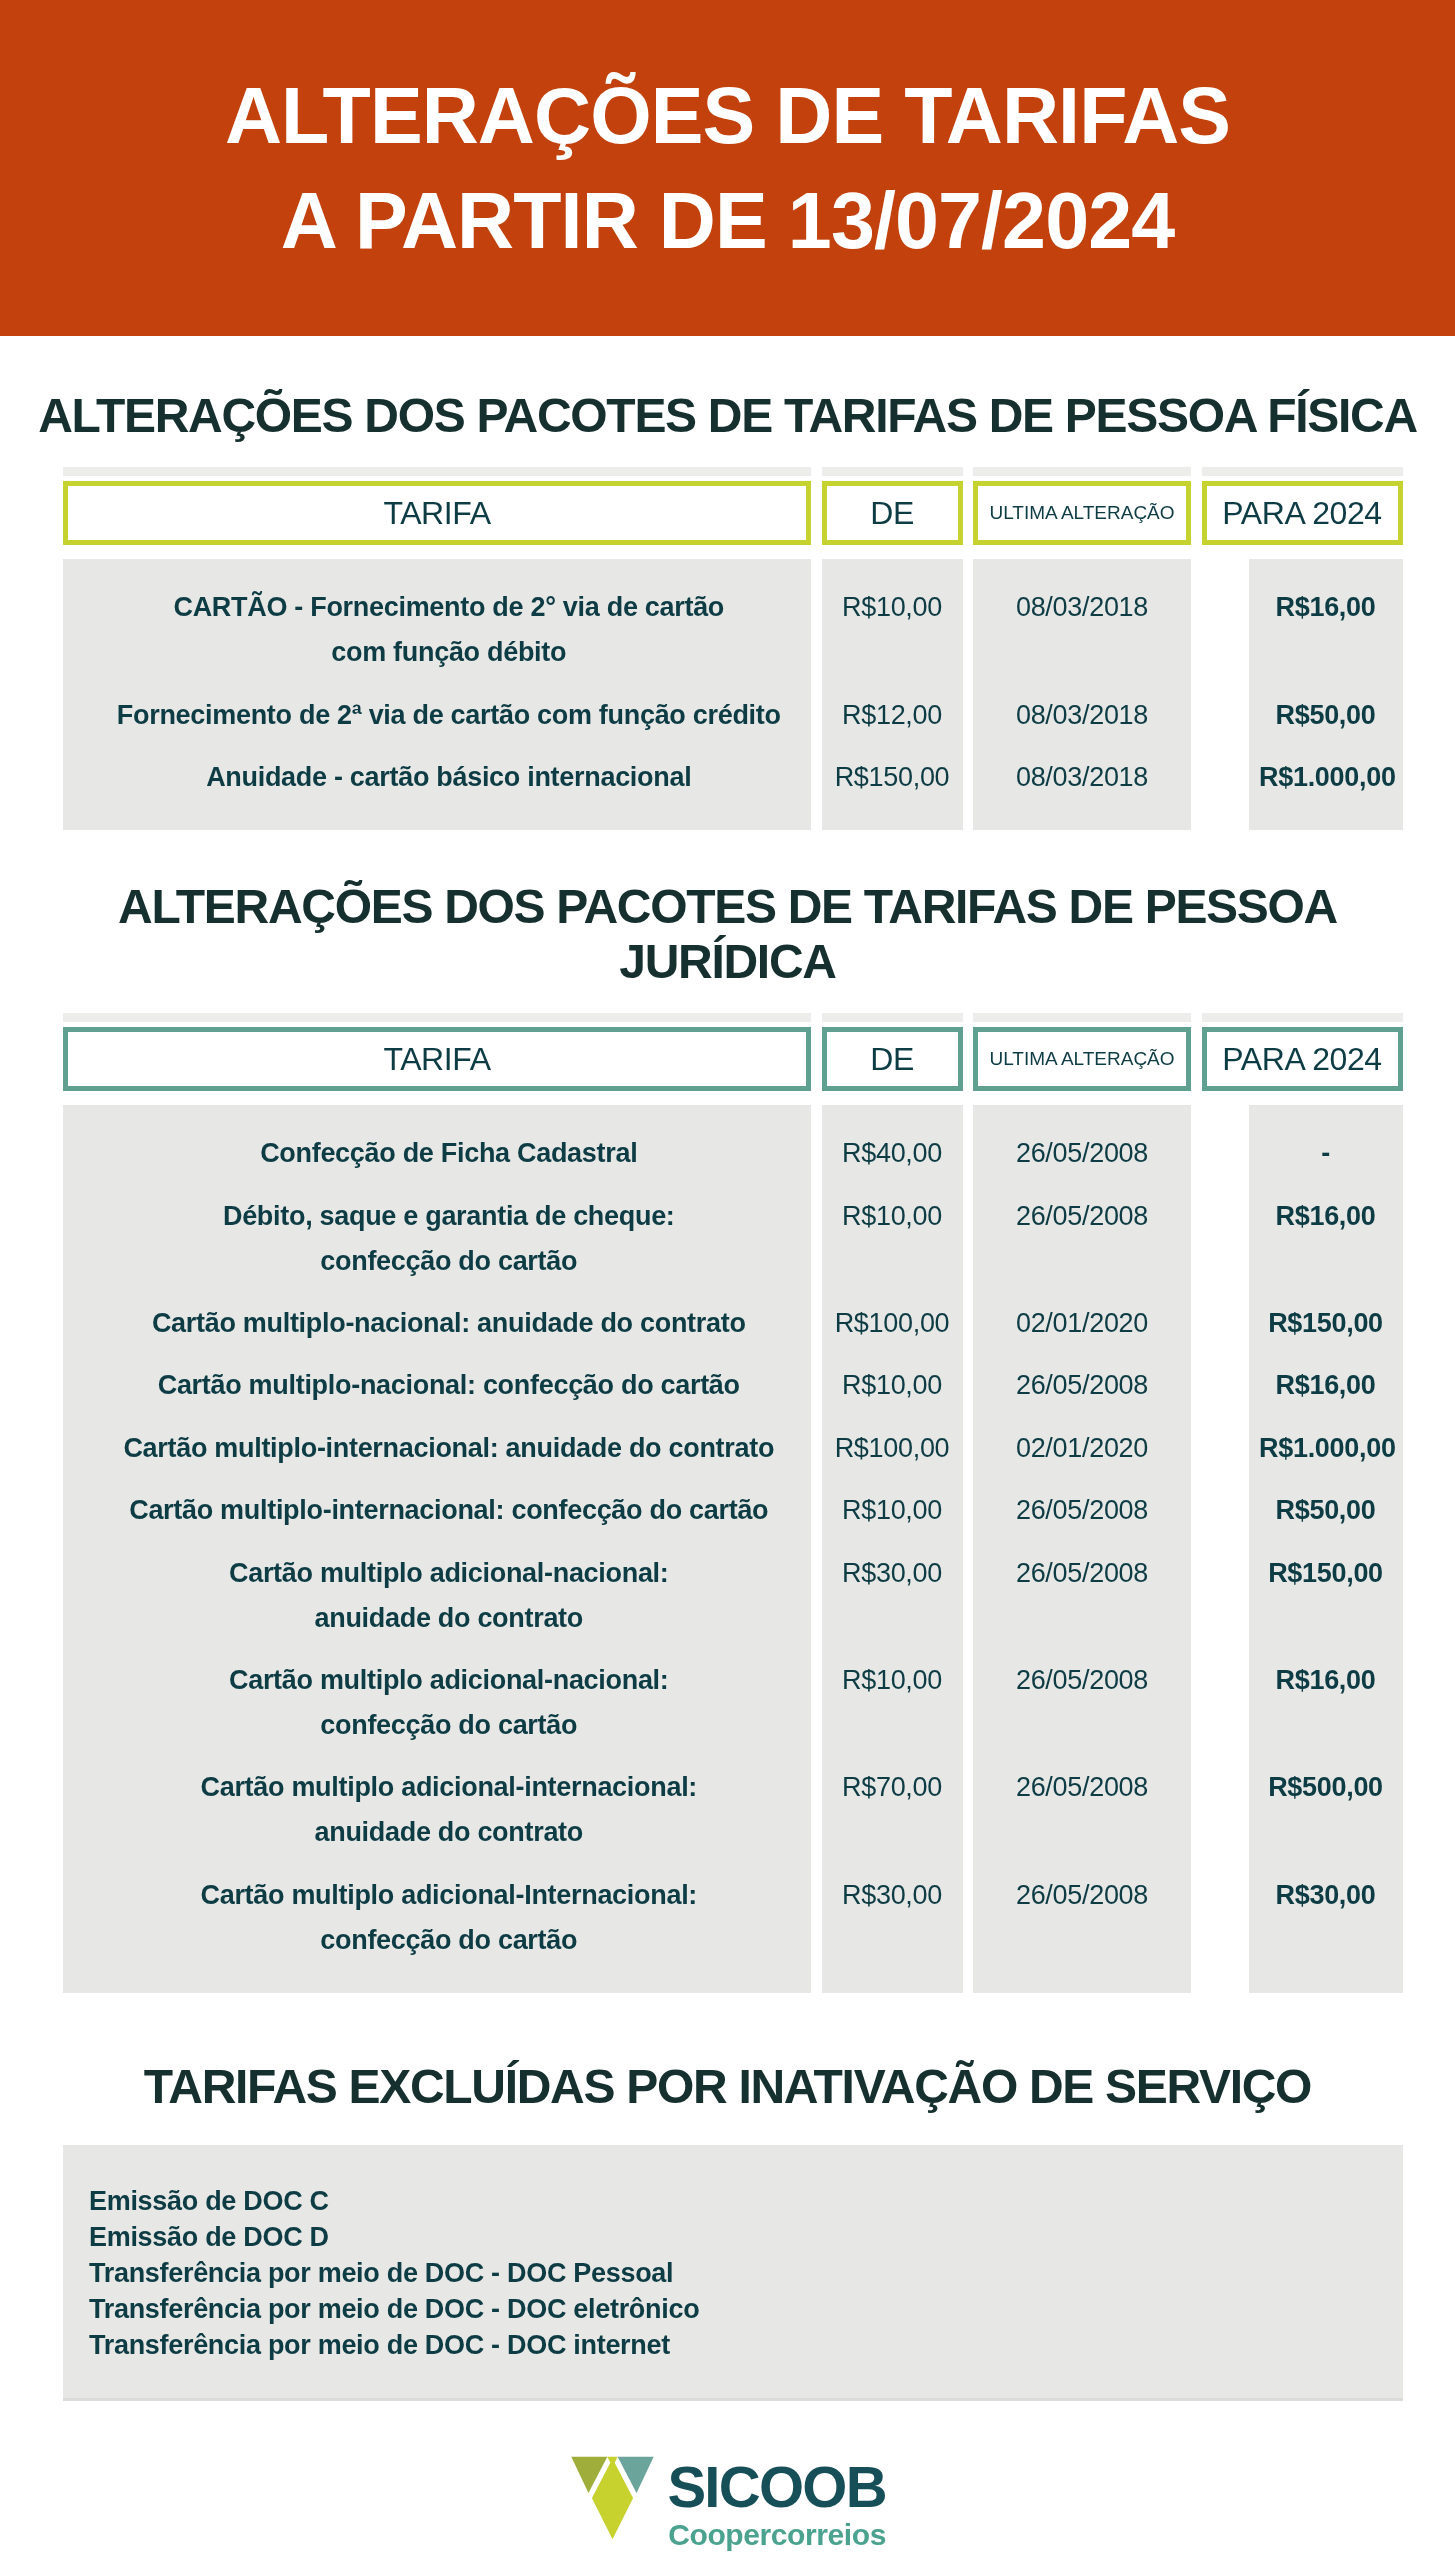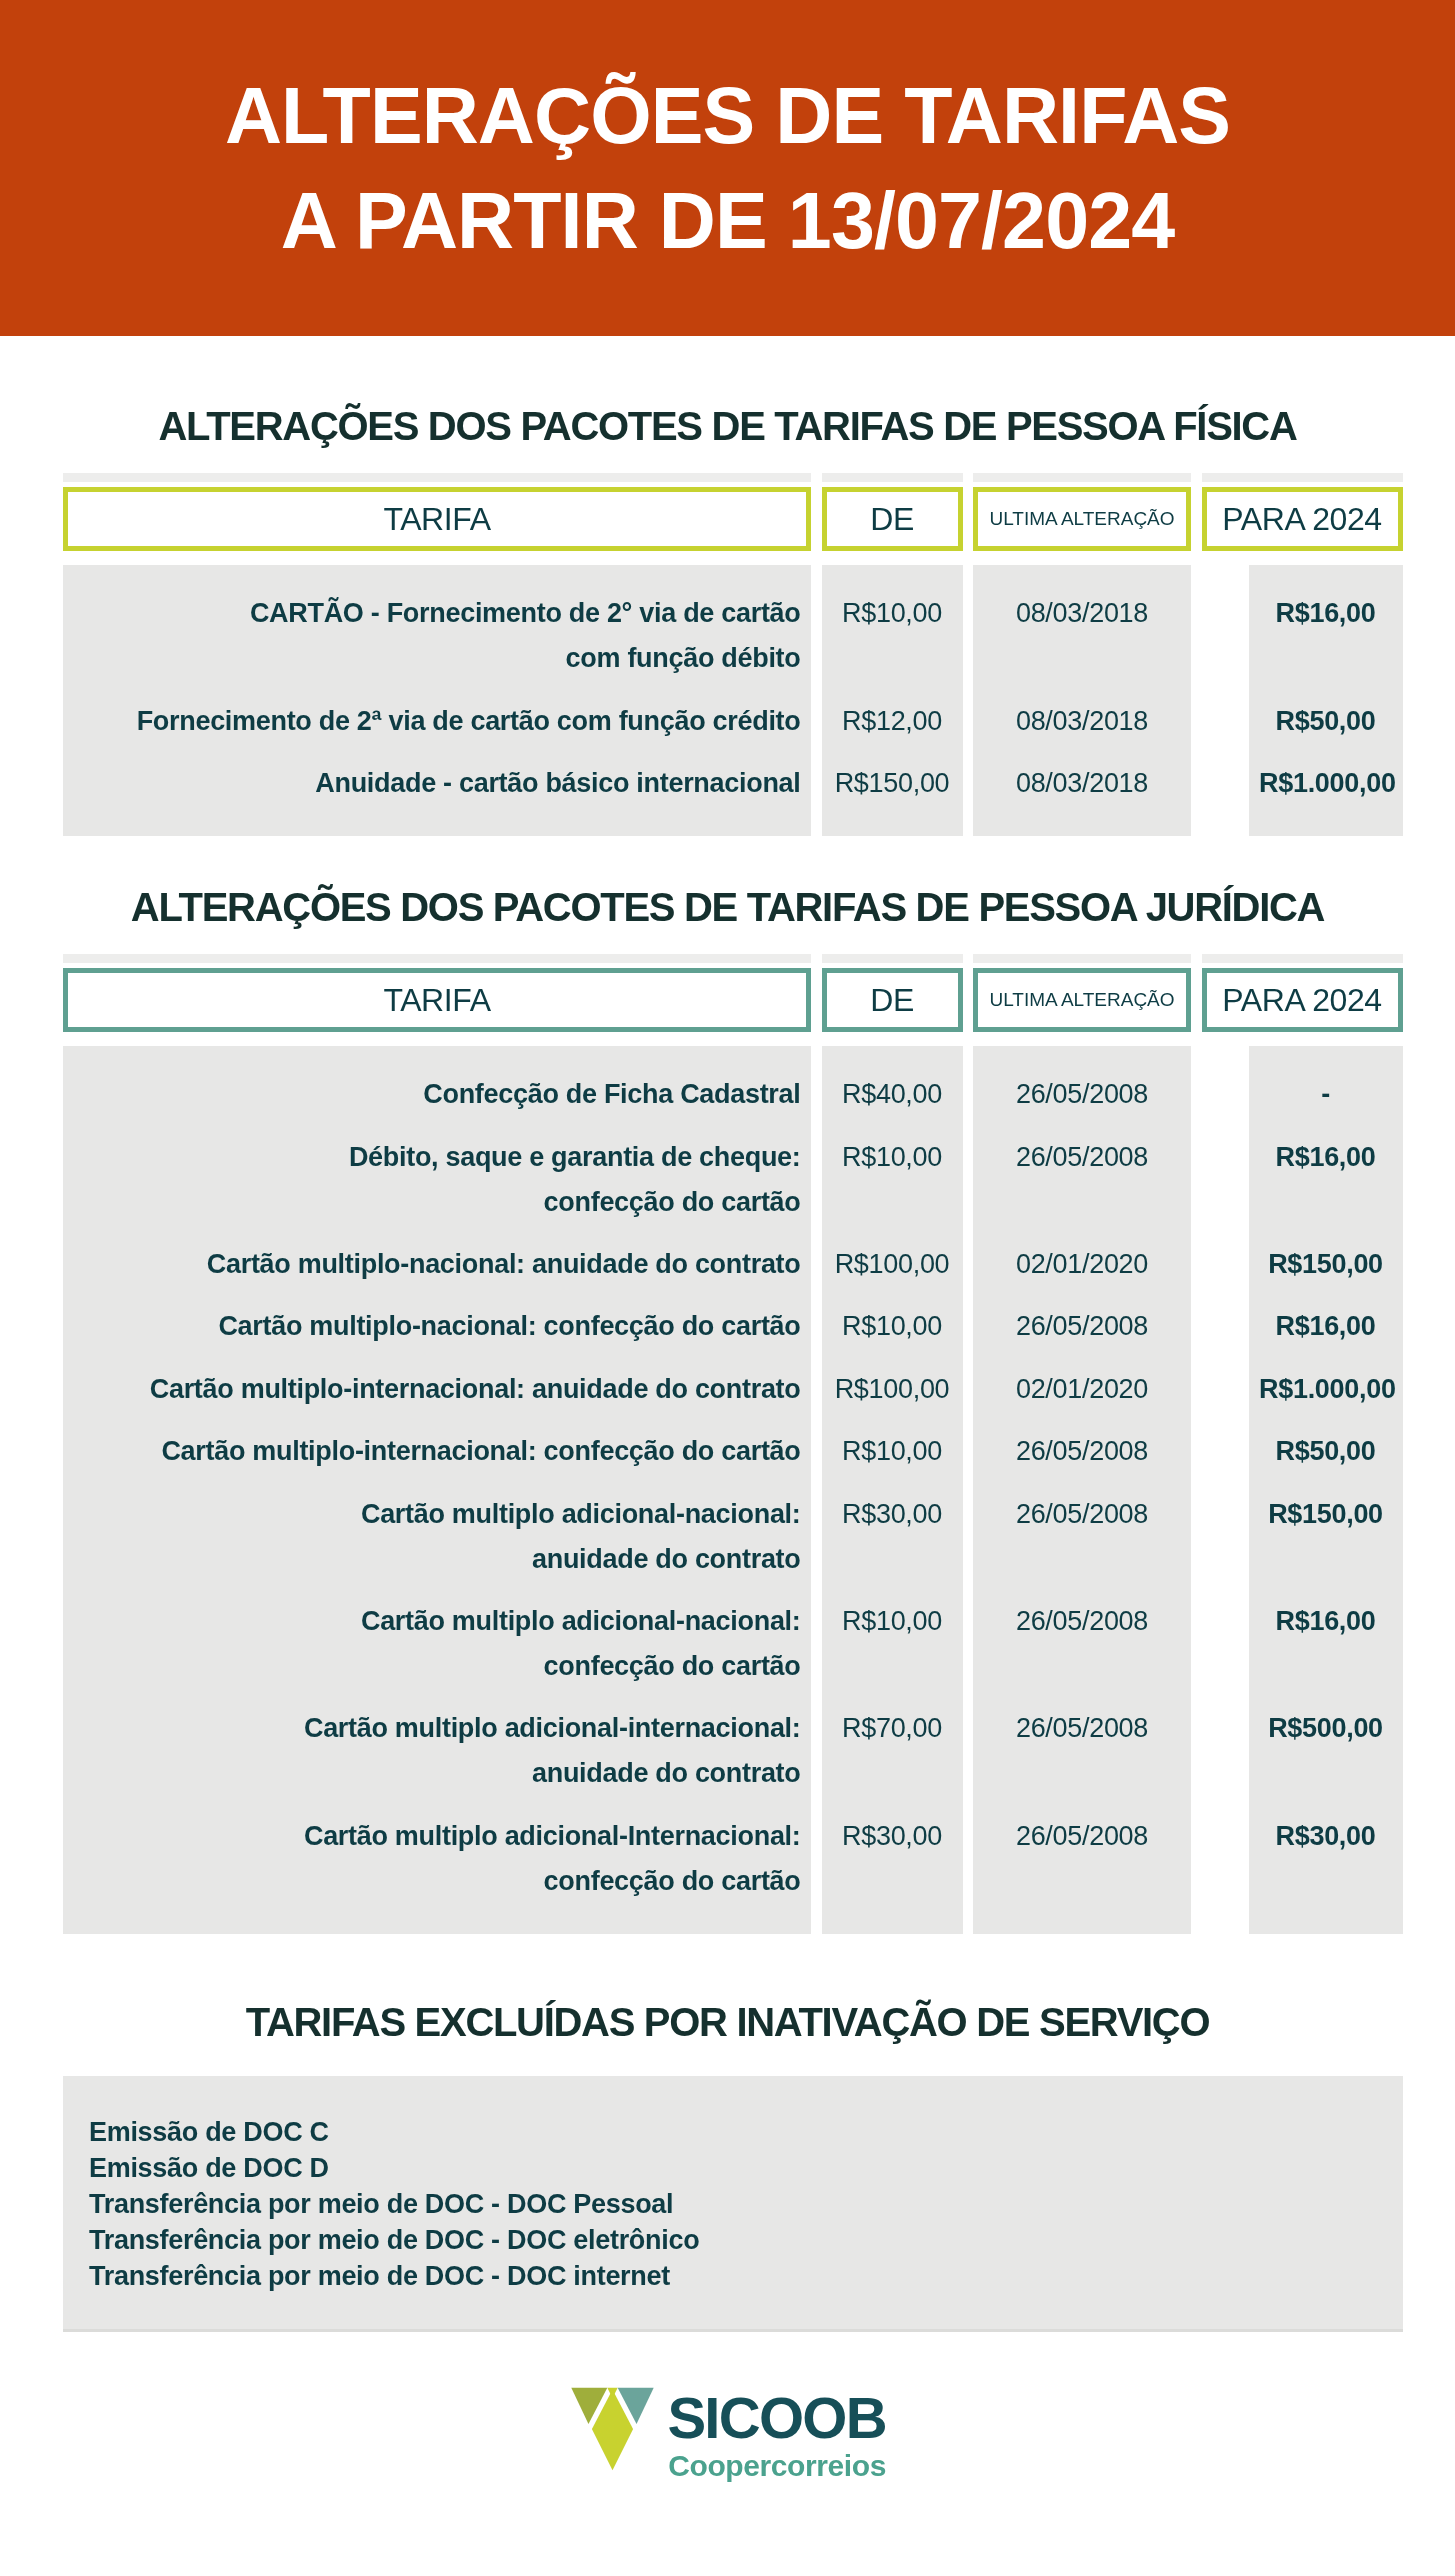--- a/index.html
+++ b/index.html
@@ -11,22 +11,22 @@
   .banner{
     height:336px;background:#c2410c;
     display:flex;align-items:center;justify-content:center;
   }
   .banner-title{
     color:#ffffff;font-weight:bold;font-size:79px;line-height:105px;
     text-align:center;letter-spacing:-0.9px;
   }
   
   .sec-title{
-    margin:68px 26px 0;text-align:center;color:#15302e;
-    font-size:40px;font-weight:bold;letter-spacing:-1.3px;
+    margin:52px 26px 0;text-align:center;color:#15302e;
+    font-size:48px;font-weight:bold;letter-spacing:-1.3px;
   }
   .sec-title.pj{margin-top:49px;}
   .sec-title.excl{margin-top:66px;}
   
   .grid{
     display:grid;
     grid-template-columns:748px 141px 218px 201px;
     column-gap:10.5px;
     width:1340px;
     margin:24.4px 0 0 63px;
@@ -39,21 +39,21 @@
     margin-bottom:14px;color:#0e3c44;font-size:32px;letter-spacing:-0.4px;
   }
   .t-pf .hbox{border:5.2px solid #c6d230;}
   .t-pj .hbox{border:5.2px solid #5fa091;}
   .hbox.small{font-size:19px;letter-spacing:0;}
   .cell{
     background:#e7e7e6;color:#0e3c44;
     font-size:27px;line-height:45px;letter-spacing:-0.3px;
     padding:8.7px 10.5px;
   }
-  .cell.tarifa{padding-left:34px;font-weight:bold;white-space:pre-line;text-align:right;}
+  .cell.tarifa{padding-left:34px;font-weight:bold;white-space:pre-line;text-align:center;}
   .cell.de,.cell.ultima{text-align:center;font-weight:normal;}
   .cell.para{text-align:center;font-weight:bold;margin-left:47px;}
   .grid > .cell:nth-child(n+5):nth-child(-n+8){padding-top:26px;}
   .grid > .cell:nth-last-child(-n+4){padding-bottom:30px;}
   
   .excl-block{
     width:1303px;margin:31px 0 0 63px;background:#e7e7e6;
     padding:38px 10.5px 35px 26px;border-bottom:3.5px solid #dbdbd9;
   }
   .excl-item{color:#0e3c44;font-size:27px;font-weight:bold;line-height:36px;letter-spacing:-0.3px;}

